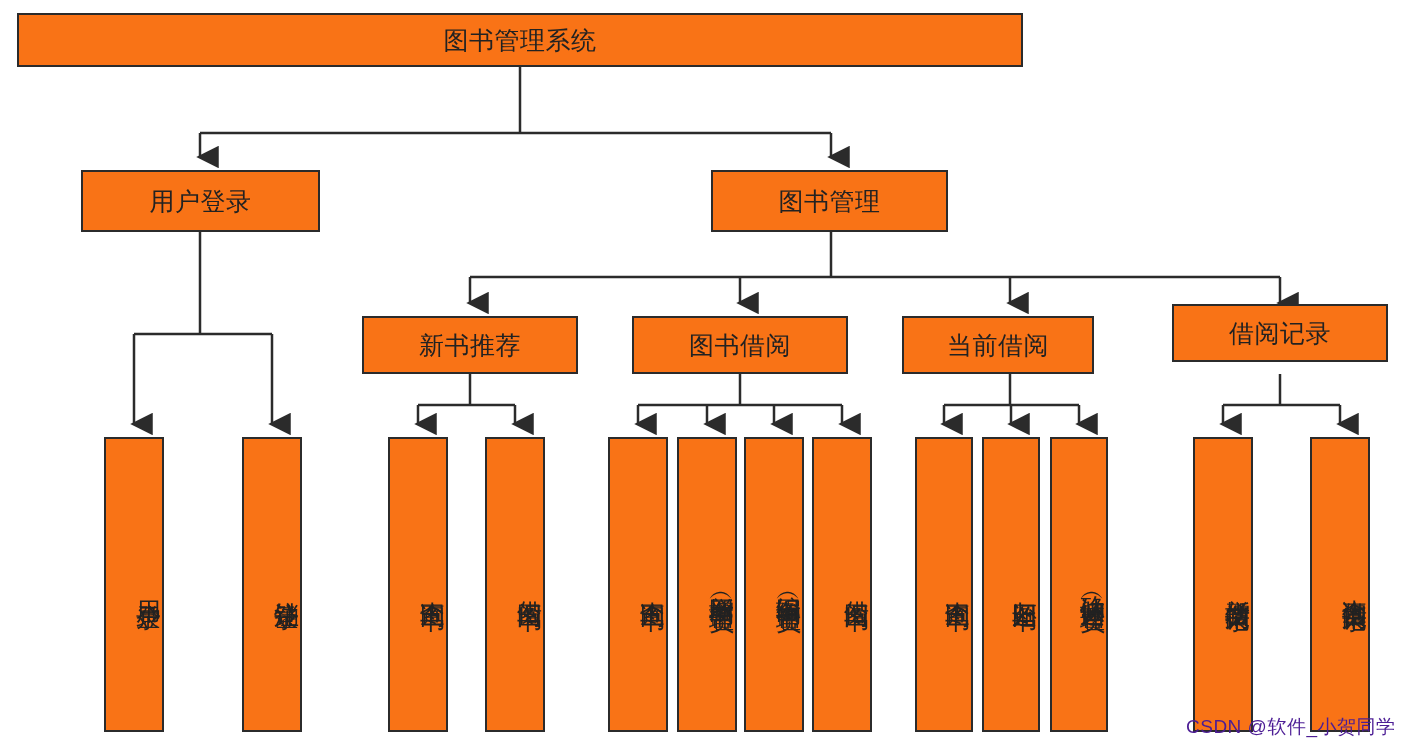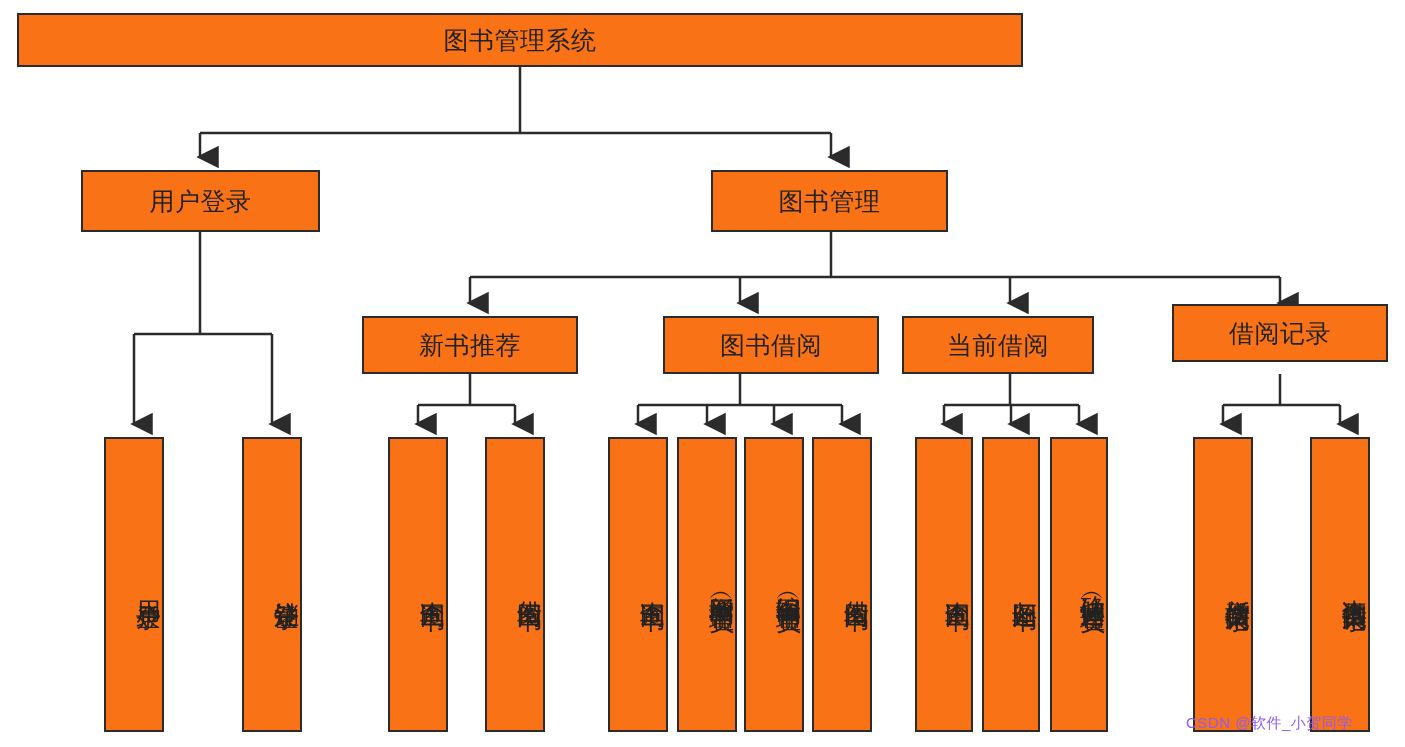--- a/index.html
+++ b/index.html
@@ -57,22 +57,22 @@
     position: absolute;
     left: 0; top: 0;
     width: 1405px;
     height: 747px;
     pointer-events: none;
   }
   .watermark {
     position: absolute;
     left: 1186px;
     top: 714px;
-    font-size: 15px;
-    color: #8b5cf6;
+    font-size: 19px;
+    color: #4c1d95;
     white-space: nowrap;
     letter-spacing: 0.5px;
   }
 </style>
 </head>
 <body>
 
 <div id="diagram-root">
 
   <svg class="connectors" viewBox="0 0 1405 747" xmlns="http://www.w3.org/2000/svg">
@@ -132,21 +132,21 @@
   <div class="node-box horizontal" style="left:81px; top:170px; width:239px; height:62px;">
     <span class="node-label">用户登录</span>
   </div>
   <div class="node-box horizontal" style="left:711px; top:170px; width:237px; height:62px;text-align:right;">
     <span class="node-label">图书管理</span>
   </div>
 
   <div class="node-box horizontal" style="left:362px; top:316px; width:216px; height:58px;">
     <span class="node-label">新书推荐</span>
   </div>
-  <div class="node-box horizontal" style="left:632px; top:316px; width:216px; height:58px;margin-left:31px;">
+  <div class="node-box horizontal" style="left:632px; top:316px; width:216px; height:58px;">
     <span class="node-label">图书借阅</span>
   </div>
   <div class="node-box horizontal" style="left:902px; top:316px; width:192px; height:58px;">
     <span class="node-label">当前借阅</span>
   </div>
   <div class="node-box horizontal" style="left:1172px; top:304px; width:216px; height:58px;">
     <span class="node-label">借阅记录</span>
   </div>
 
   <div class="node-box vertical" style="left:104px; top:437px; width:60px; height:295px;">

